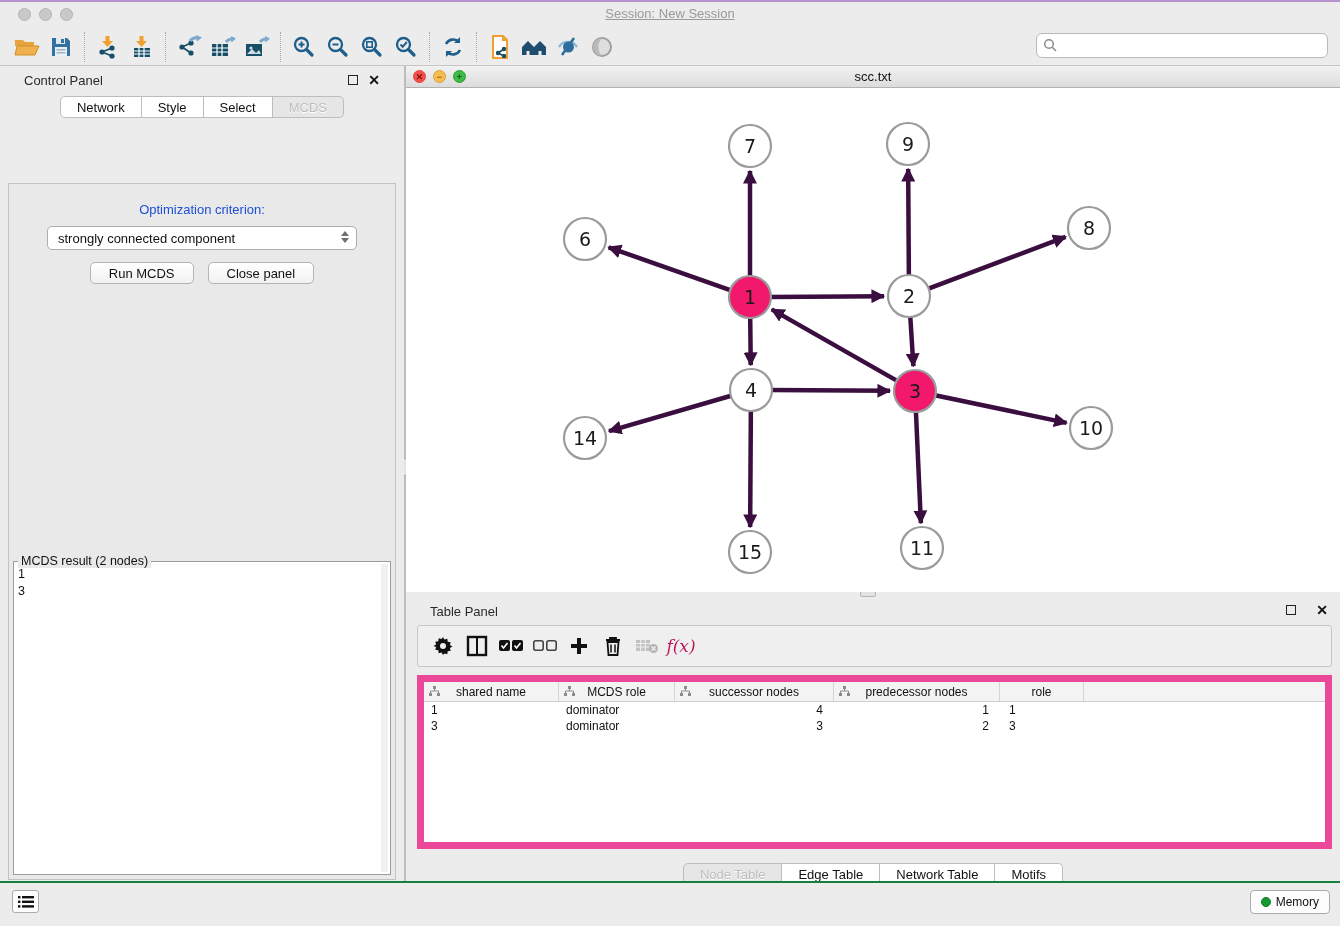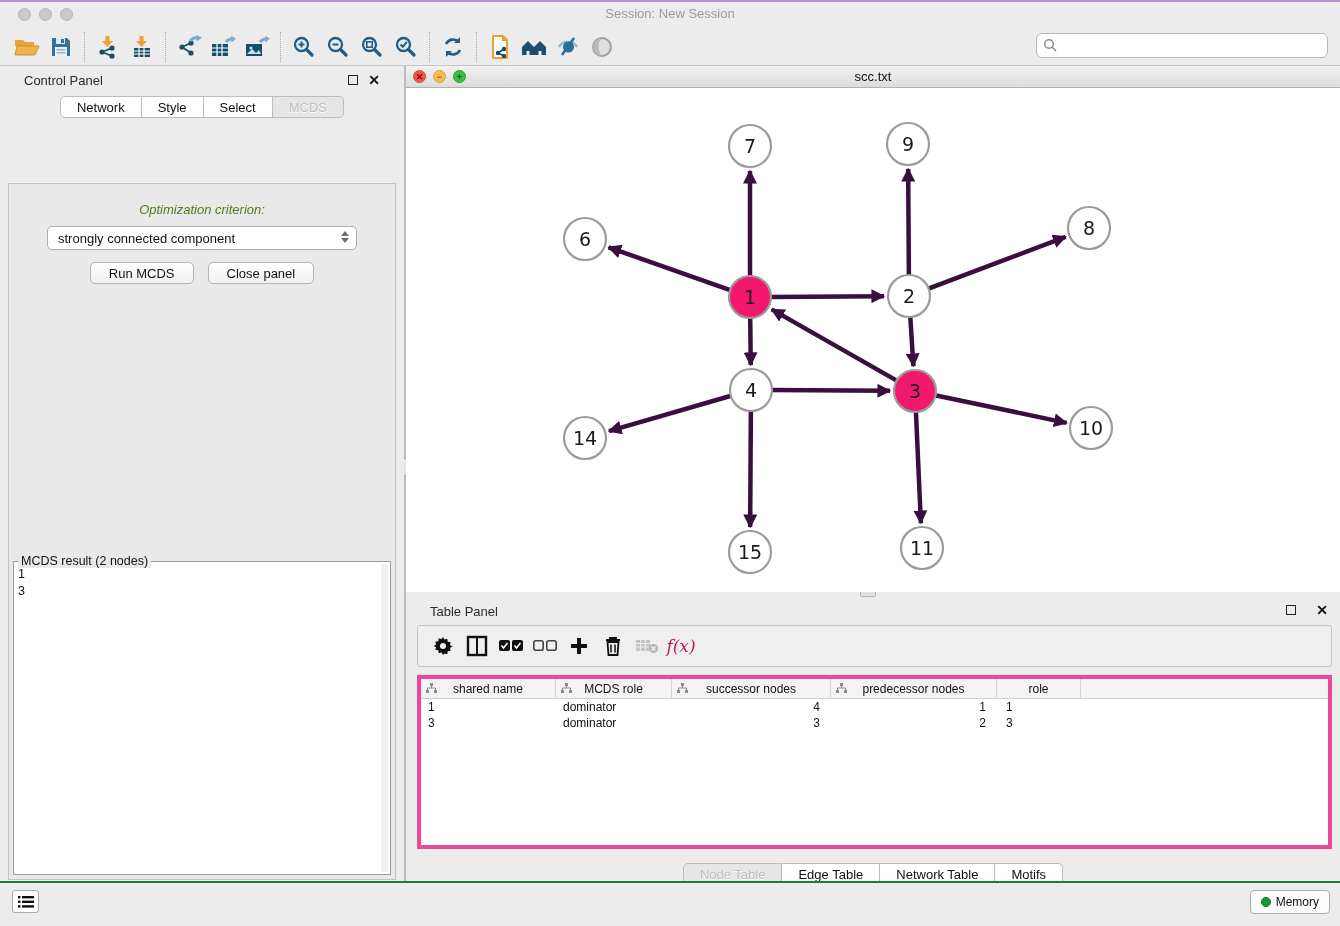--- a/index.html
+++ b/index.html
@@ -4,21 +4,21 @@
 <style>
   * { margin:0; padding:0; box-sizing:border-box; }
   html,body { width:1340px; height:926px; overflow:hidden;
     font-family:"Liberation Sans", sans-serif; background:#ececec; }
 
   
   .purple-edge { position:absolute; left:0; top:0; right:0; height:2px; background:#b793cd; }
   .titlebar { position:absolute; left:0; top:2px; right:0; height:26px; background:#ececec; }
   .traffic-dots { position:absolute; left:18px; top:6px; display:flex; gap:8px; }
   .traffic-dots span { width:13px; height:13px; border-radius:50%; background:#c9c9c9; border:1px solid #b4b4b4; }
-  .win-title { position:absolute; left:0; right:0; top:4px; text-align:center; font-size:13px; color:#9a9a9a; }
+  .win-title { position:absolute; left:0; right:0; top:4px; text-align:center; font-size:13px; color:#9a9a9a;text-decoration:underline; }
 
   
   .toolbar { position:absolute; left:0; top:28px; right:0; height:38px; background:#ececec;
     border-bottom:1px solid #c6c6c6; display:flex; align-items:center; padding-left:10px; }
   .tool { width:34px; height:30px; display:flex; align-items:center; justify-content:center; cursor:default; }
   .tb-sep { width:1px; height:30px; margin:0 6px; border-left:1px dotted #a8a8a8; }
   .search-wrap { position:absolute; right:12px; top:5px; width:292px; height:25px; }
   .search-wrap input { width:100%; height:100%; border:1px solid #b9b9b9; border-radius:6px;
     background:#fff; padding:0 8px 0 26px; font-size:13px; outline:none; }
   .search-glass { position:absolute; left:7px; top:5px; }
@@ -37,21 +37,21 @@
   .mini-max { width:10px; height:10px; border:1.5px solid #222; margin-right:10px; }
   .mini-close { font-size:14px; font-weight:bold; color:#111; line-height:10px; }
   .cp-tabs { position:relative; z-index:2; display:flex; justify-content:center; margin-top:2px; }
   .tab { height:22px; padding:0 16px; background:#fff; border:1px solid #bdbdbd; border-left:none;
     font-size:13px; display:flex; align-items:center; color:#111; }
   .tab.first { border-left:1px solid #bdbdbd; border-radius:5px 0 0 5px; }
   .tab.last { border-radius:0 5px 5px 0; }
   .tab.selected-disabled { background:#e6e6e6; color:#bdbdbd; text-shadow:0 1px 0 #fff; }
   .cp-content { position:absolute; top:117px; left:8px; right:8px; bottom:8px;
     background:#e9e9e9; border:1px solid #c2c2c2; }
-  .opt-label { margin-top:18px; text-align:center; font-size:13px; color:#4d7c0f;font-style:italic; }
+  .opt-label { margin-top:18px; text-align:center; font-size:13px; color:#1d4ed8; }
   .combo { position:relative; margin:9px auto 0; width:310px; height:24px; background:#fff;
     border:1px solid #adadad; border-radius:5px; font-size:13px; color:#111;
     display:flex; align-items:center; padding:0 24px 0 10px; }
   .combo-stepper { position:absolute; right:7px; top:4px; display:flex; flex-direction:column; gap:2px; }
   .combo-stepper i { display:block; width:0; height:0; border-left:4px solid transparent; border-right:4px solid transparent; }
   .combo-stepper i.up { border-bottom:5px solid #6f6f6f; }
   .combo-stepper i.down { border-top:5px solid #6f6f6f; }
   .btn-row { margin-top:12px; display:flex; justify-content:center; gap:14px; }
   .mac-btn { height:22px; padding:0 18px; background:linear-gradient(#ffffff,#f1f1f1);
     border:1px solid #b4b4b4; border-radius:5px; font-size:13px; color:#111;
@@ -79,21 +79,21 @@
   .net-canvas svg { width:100%; height:100%; }
   .net-canvas text { font-family:"DejaVu Sans", sans-serif; font-size:19px; fill:#1a1a1a; }
 
   
   .table-panel { position:absolute; left:406px; top:597px; right:0; height:291px; background:#ececec; }
   .tp-toolbar { position:absolute; left:11px; right:8px; top:28px; height:42px; background:#efefef;
     border:1px solid #c6c6c6; border-radius:3px; display:flex; align-items:center; padding-left:10px; gap:4px; }
   .tp-tool { width:30px; height:30px; display:flex; align-items:center; justify-content:center; }
   .fx { font-family:"DejaVu Serif", serif; font-style:italic; font-size:17px; color:#be185d; }
   .table-box { position:absolute; left:11px; right:8px; top:78px; height:174px; background:#fff;
-    border:4px solid #ec4899; overflow:hidden; }
+    border:7px solid #ec4899; overflow:hidden; }
   .thead { display:flex; height:20px; background:#f3f3f3; border-bottom:1px solid #cfcfcf; }
   .th { position:relative; display:flex; align-items:center; justify-content:center;
     font-size:12px; color:#111; border-right:1px solid #d4d4d4; }
   .th svg { position:absolute; left:5px; }
   .c0 { width:135px; } .c1 { width:116px; } .c2 { width:159px; } .c3 { width:166px; } .c4 { width:84px; }
   .trow { display:flex; height:16px; }
   .tcell { font-size:12px; color:#111; line-height:16px; }
   .tcell.c0, .tcell.c1 { padding-left:7px; text-align:left; }
   .tcell.c2, .tcell.c3 { padding-right:11px; text-align:right; }
   .tcell.c4 { padding-left:9px; text-align:left; }

